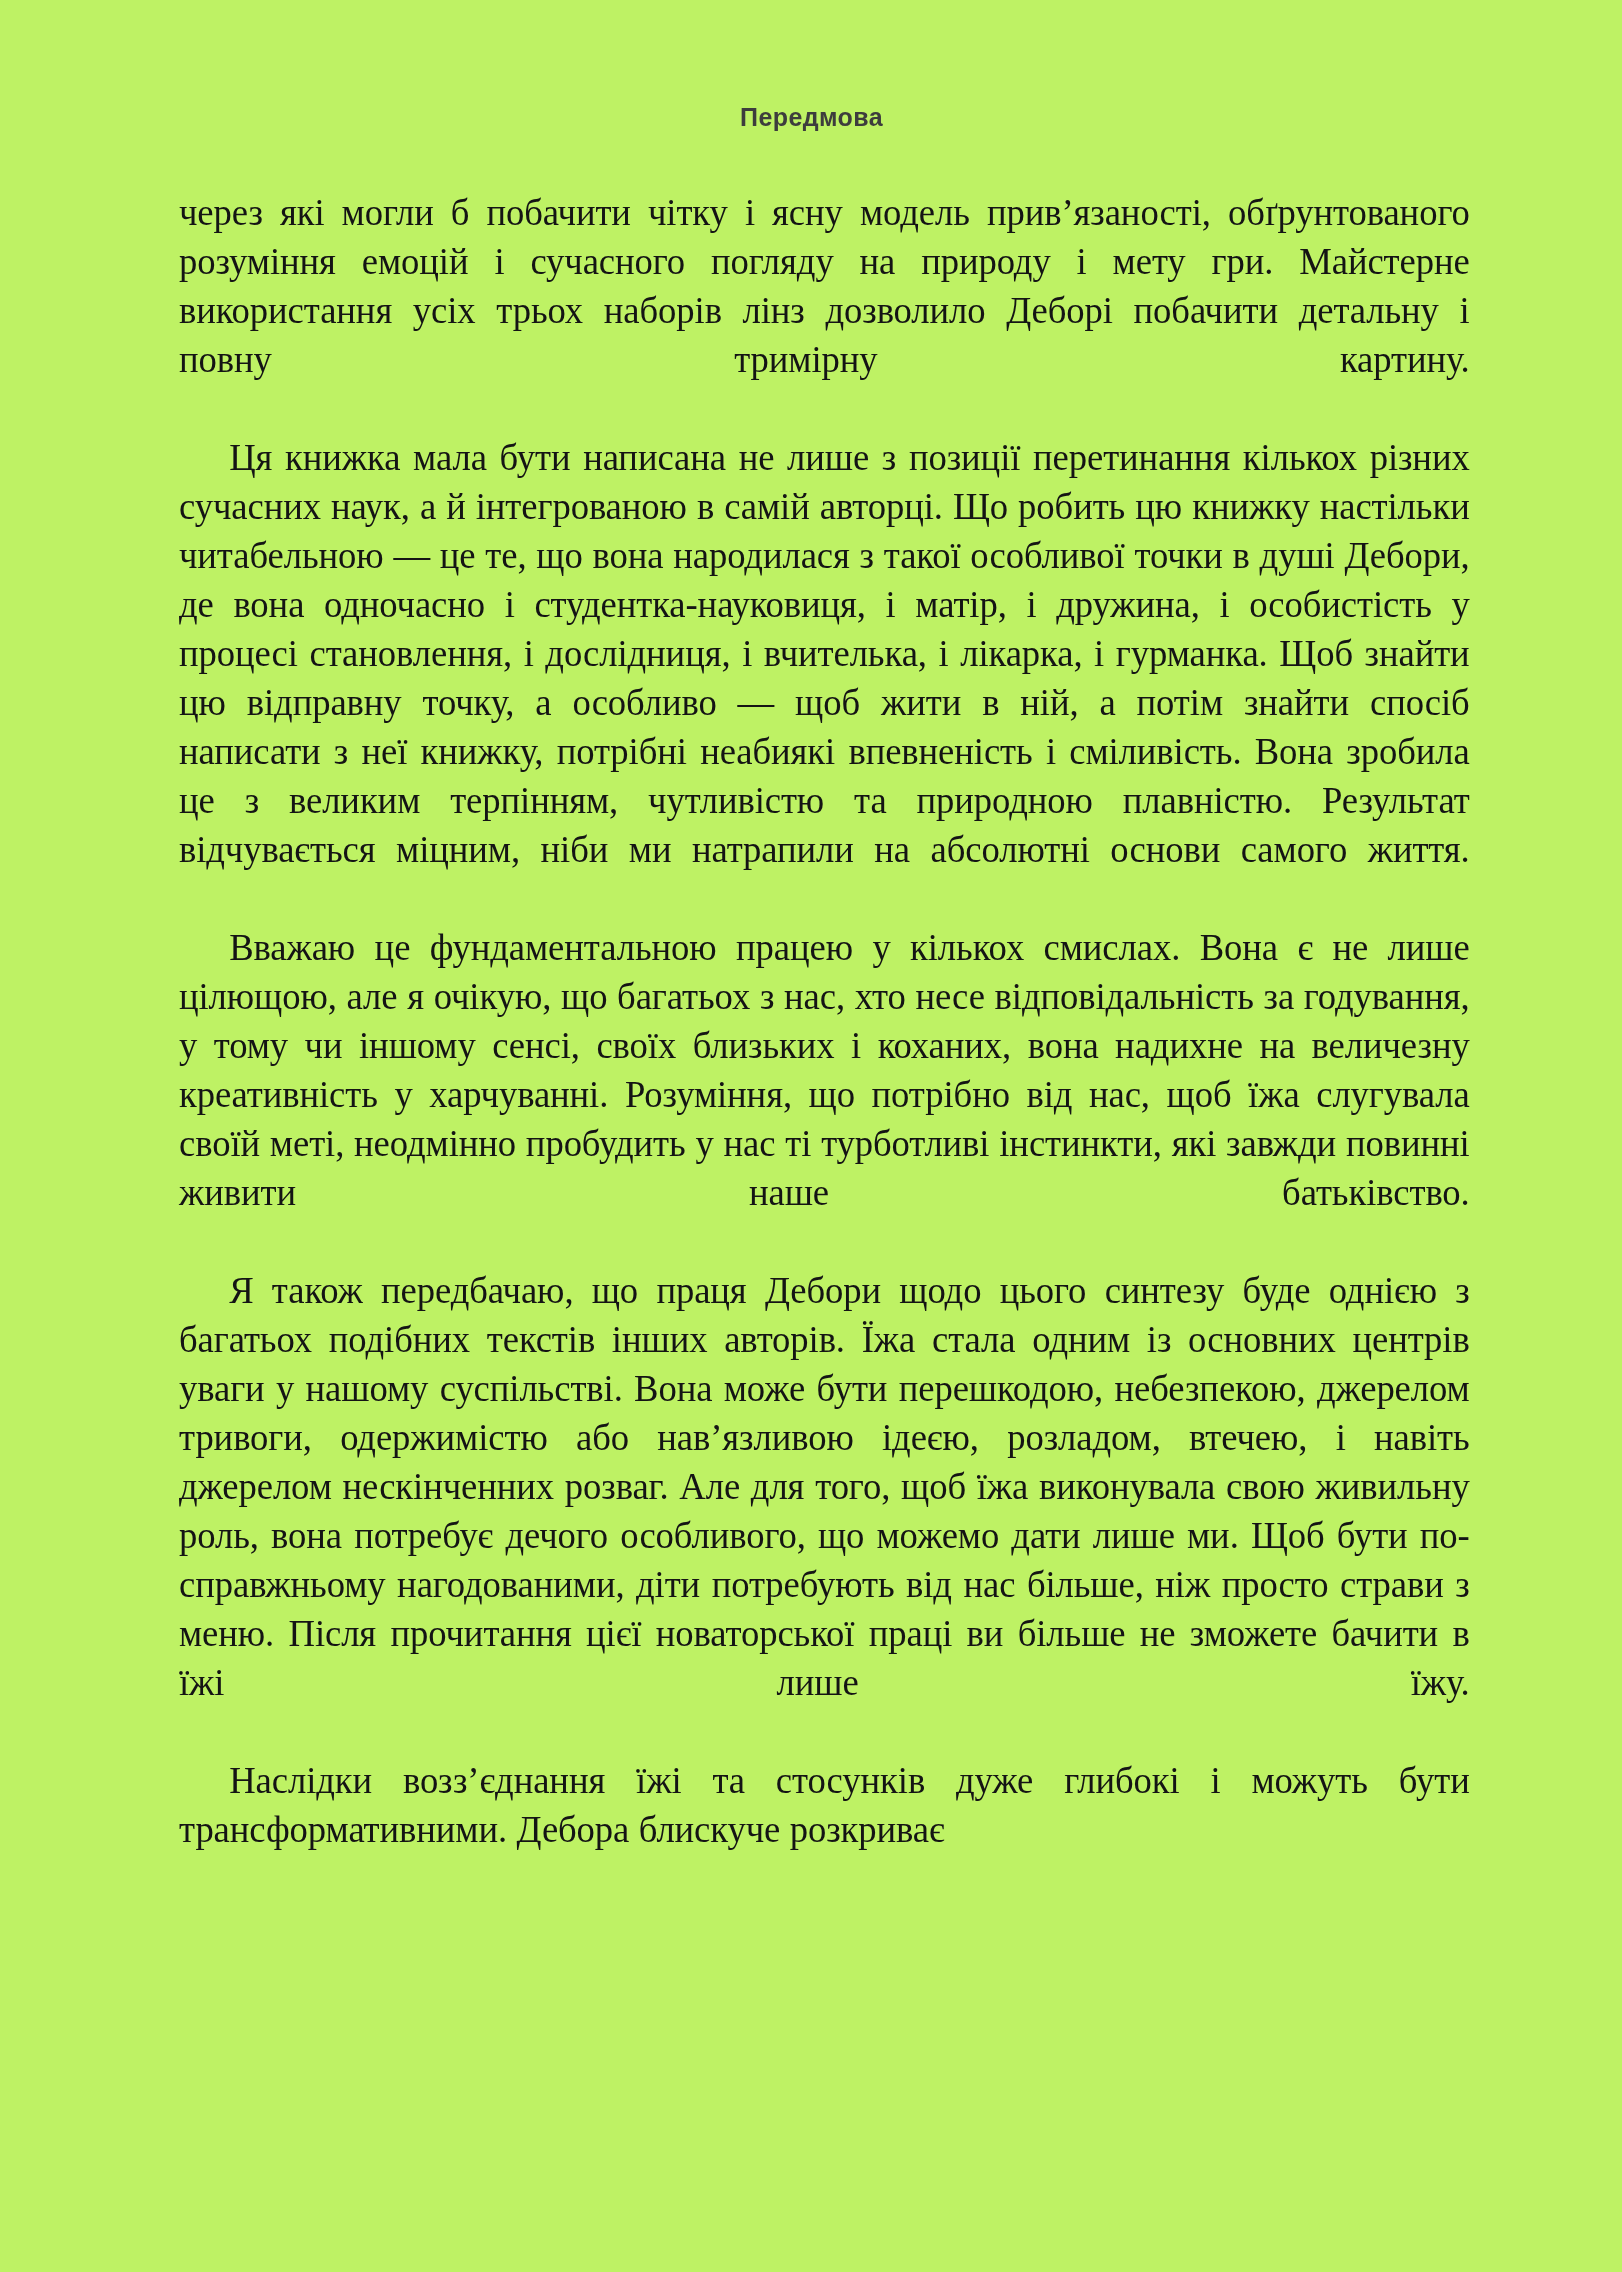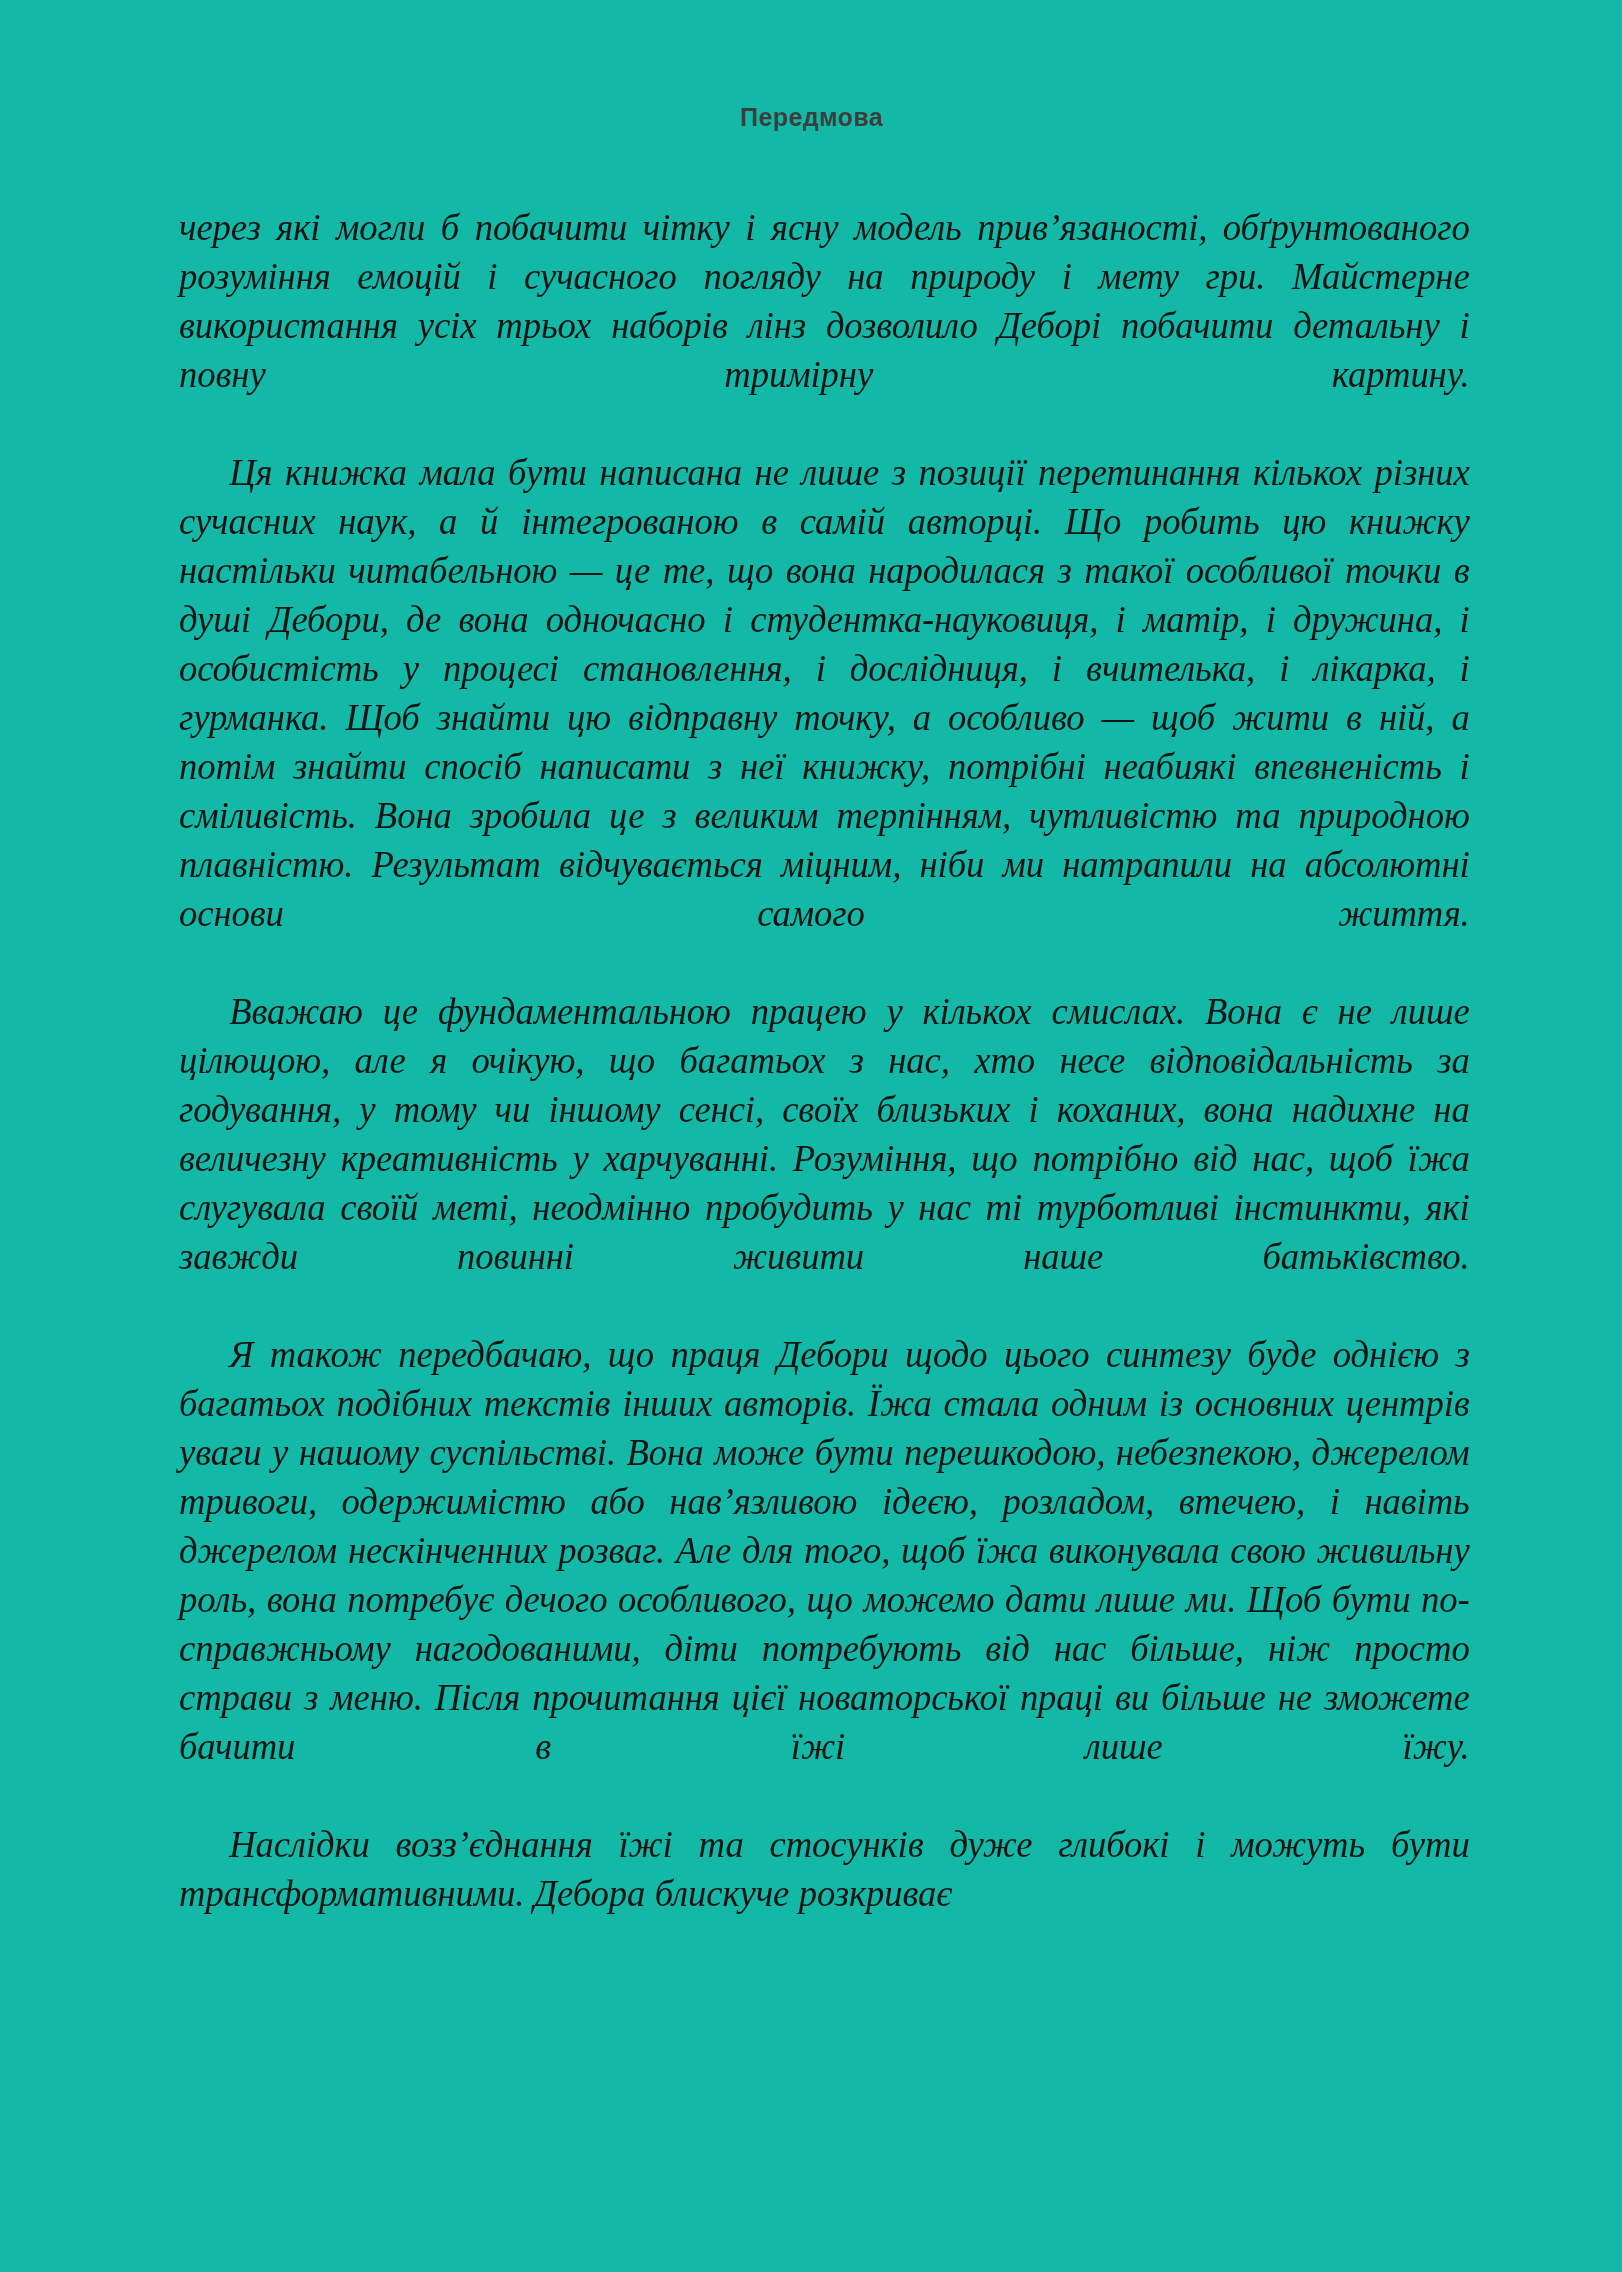--- a/index.html
+++ b/index.html
@@ -37,24 +37,23 @@
     font-size: 25px;
     font-weight: 700;
     letter-spacing: 0.4px;
     color: #3d3d3d;
     display: inline-block;
   }
 
   
   .textblock {
     position: absolute;
-    top: 203px;
+    top: 188px;
     left: 179px;
     width: 1291px;
-    font-style: italic;
   }
 
   .para {
     margin: 0;
     color: #141414;
     font-size: 38px;
     line-height: 49px;
     text-align: justify;
     text-justify: inter-word;
     font-stretch: condensed;
@@ -73,21 +72,21 @@
     content: "";
     display: inline-block;
     width: 100%;
   }
   .para.no-stretch::after { display: none; }
 
 </style>
 </head>
 <body>
 
-<div class="page" style="background: #14b8a6;">
+<div class="page" style="background: #bef264;">
 
   <div class="running-head">
     <span class="rh-text" style="color: rgb(61, 61, 61);">Передмова</span>
   </div>
 
   <div class="textblock">
 
     <p class="para" style="color: rgb(20, 20, 20);">через які могли б побачити чітку і ясну модель прив’язаності, обґрунтованого розуміння емоцій і сучасного погляду на при­роду і мету гри. Майстерне використання усіх трьох наборів лінз дозволило Деборі побачити детальну і повну тримірну картину.</p>
 
     <p class="para indent" style="color: rgb(20, 20, 20);">Ця книжка мала бути написана не лише з позиції перети­нання кількох різних сучасних наук, а й інтегрованою в самій авторці. Що робить цю книжку настільки читабельною — це те, що вона народилася з такої особливої точки в душі Дебори, де вона одночасно і студентка-науковиця, і матір, і дружина, і особистість у процесі становлення, і дослідниця, і вчитель­ка, і лікарка, і гурманка. Щоб знайти цю відправну точку, а осо­бливо — щоб жити в ній, а потім знайти спосіб написати з неї книжку, потрібні неабиякі впевненість і сміливість. Вона зро­била це з великим терпінням, чутливістю та природною плав­ністю. Результат відчувається міцним, ніби ми натрапили на абсолютні основи самого життя.</p>

